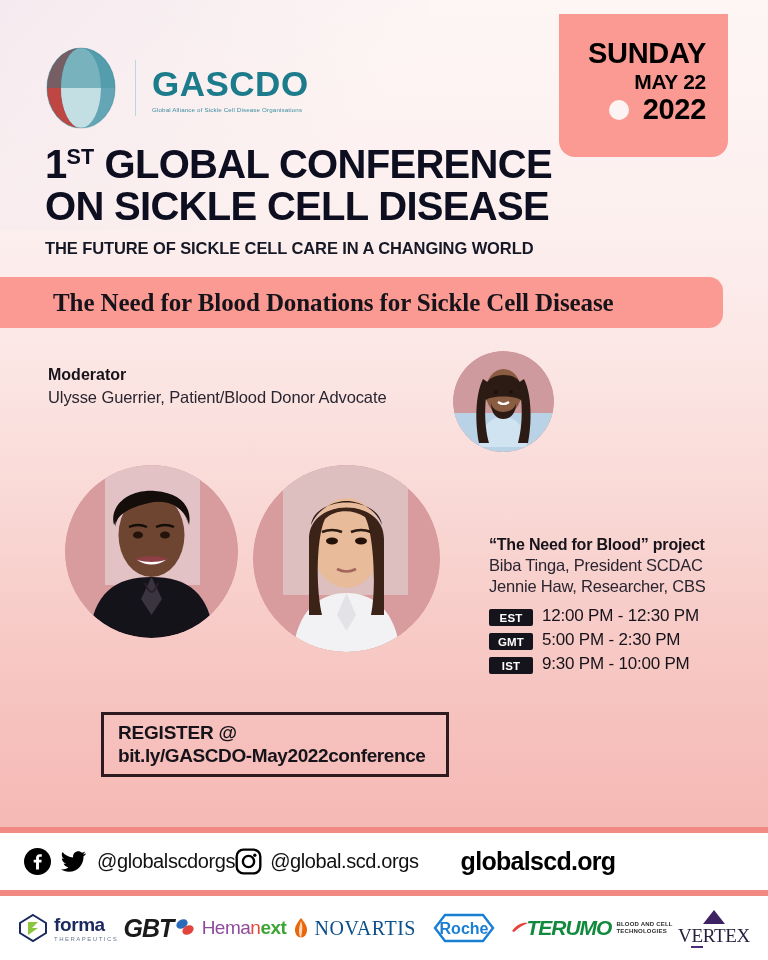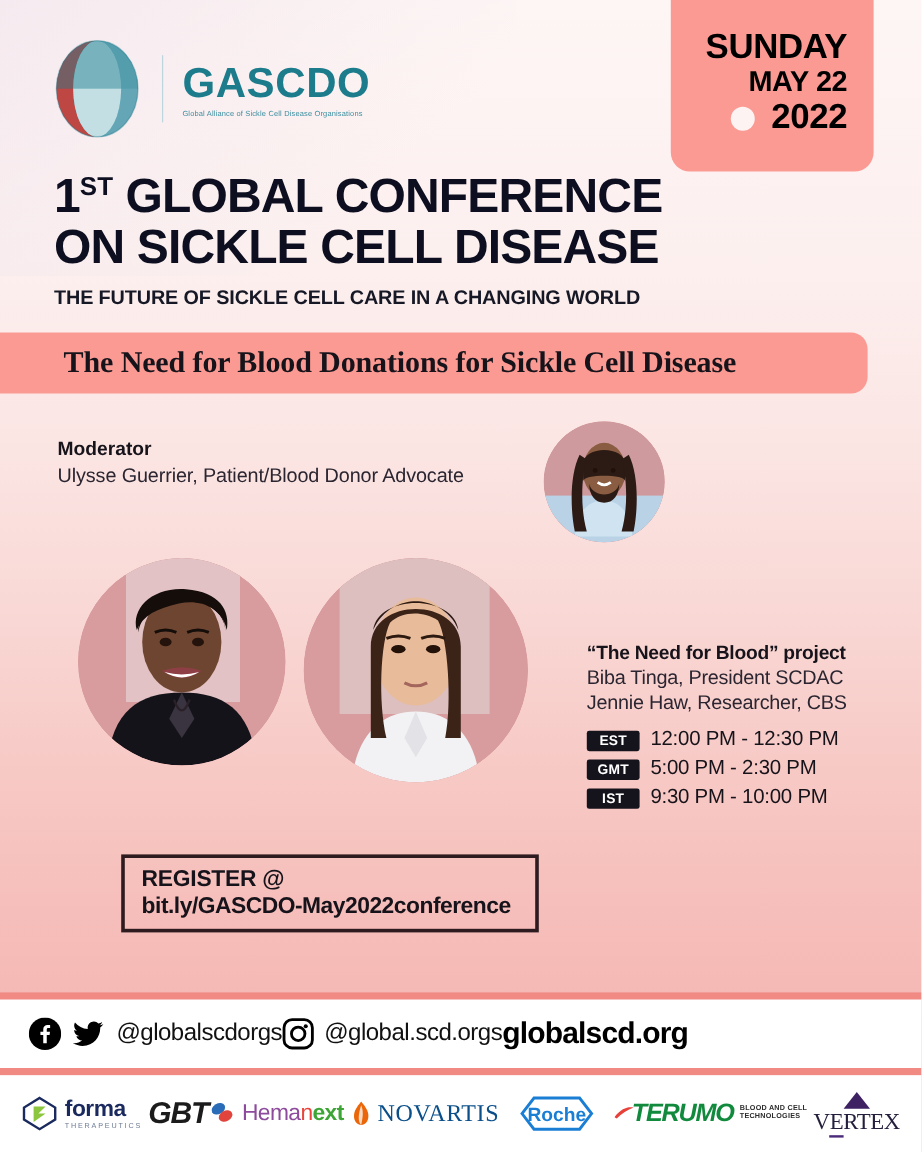--- a/index.html
+++ b/index.html
@@ -19,21 +19,21 @@
        #f6bfbb 78%, #f5b8b4 88%, #f4b3ae 100%);
   }
   
   .wash {
     position:absolute; left:0; top:0; width:430px; height:230px;
     background:linear-gradient(135deg, rgba(244,232,238,.85) 0%, rgba(255,255,255,0) 72%);
     pointer-events:none;
   }
 
   
-  .header { position:absolute; left:0; top:0; width:768px; height:150px; }
+  .header { position:absolute; left:0; top:14px; width:768px; height:150px; }
 
   .logo-wrap { position:absolute; left:45px; top:33px; display:flex; align-items:center; }
   .globe { position:relative; width:72px; height:82px; flex:none; }
   .globe svg { display:block; }
   .logo-div { width:1px; height:56px; background:#bcd6dd; margin:0 16px 0 18px; }
   .logo-txt { padding-top:2px; }
   .logo-name {
     font-size:35px; font-weight:bold; letter-spacing:.5px;
     color:#1c7c8c; line-height:1; font-family:"Liberation Sans", sans-serif;
   }
@@ -43,21 +43,21 @@
   }
 
   .datebadge {
     position:absolute; left:559px; top:0; width:169px; height:143px;
     background:#fb9a93; border-radius:0 0 16px 16px;
     color:#000;
     font-weight:bold; text-align:right;
     padding:25px 22px 0 0; line-height:1.02;
   }
   .datebadge .d1 { font-size:29px; letter-spacing:-.3px; }
-  .datebadge .d2 { font-size:24px; letter-spacing:-.3px; margin-top:2px; }
+  .datebadge .d2 { font-size:21px; letter-spacing:-.3px; margin-top:2px; }
   .datebadge .d3row {
     display:flex; align-items:center; justify-content:flex-end;
     gap:14px; margin-top:3px;
   }
   .datebadge .dot { width:20px; height:20px; border-radius:50%; background:#fdf3f3; flex:none; }
   .datebadge .d3 { font-size:29px; letter-spacing:-.3px; }
 
   
   .titlezone { position:absolute; left:45px; top:143px; width:640px; }
   .t-main {
@@ -324,21 +324,21 @@
 
     <div class="sgrp" style="">
       <svg class="sicon" viewBox="0 0 24 24">
         <rect x="1.5" y="1.5" width="21" height="21" rx="6" fill="none" stroke="#000" stroke-width="2.1"></rect>
         <circle cx="12" cy="12" r="5" fill="none" stroke="#000" stroke-width="2.1"></circle>
         <circle cx="17.6" cy="6.4" r="1.5" fill="#000"></circle>
       </svg>
       <span class="shandle" style="margin-left:8px;">@global.scd.orgs</span>
     </div>
 
-    <div class="sgrp" style="">
+    <div class="sgrp" style="margin-left:42px;">
       <span class="site">globalscd.org</span>
     </div>
   </div>
   <div class="strip-bot"></div>
 
   <div class="sponsors">
 
     <div class="sp">
       <svg width="30" height="30" viewBox="0 0 30 30">
         <path d="M15 2 L28 10 L28 20 L15 28 L2 20 L2 10 Z" fill="none" stroke="#1b2a5e" stroke-width="2"></path>

